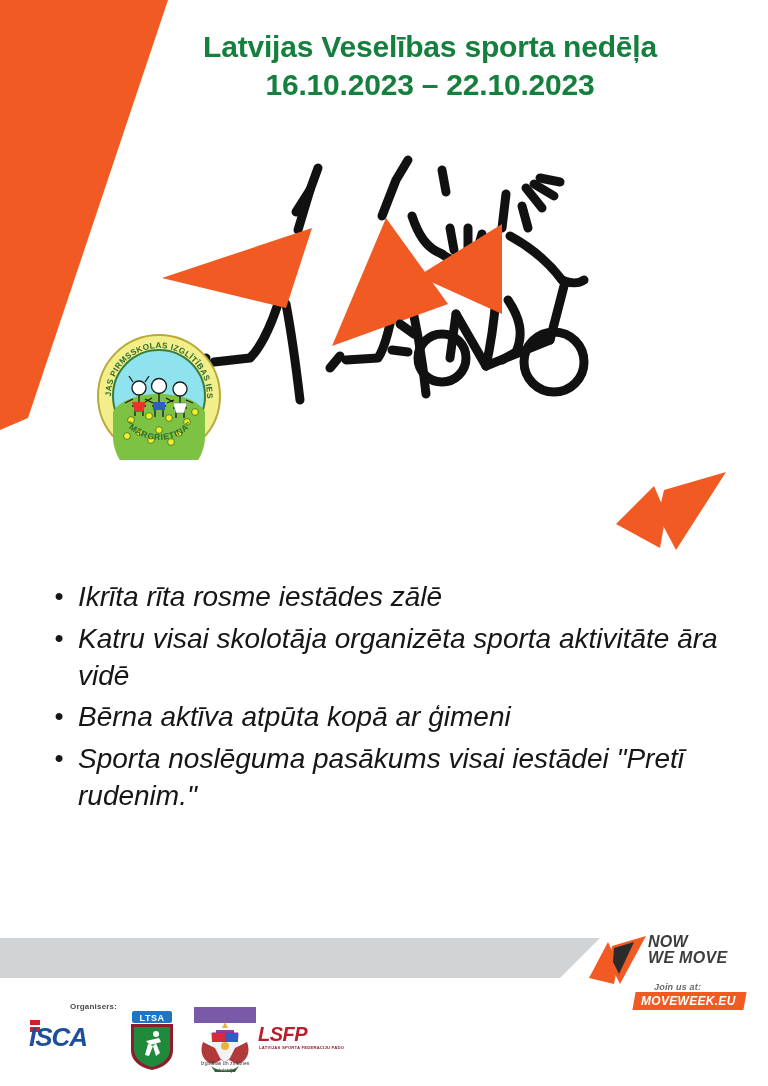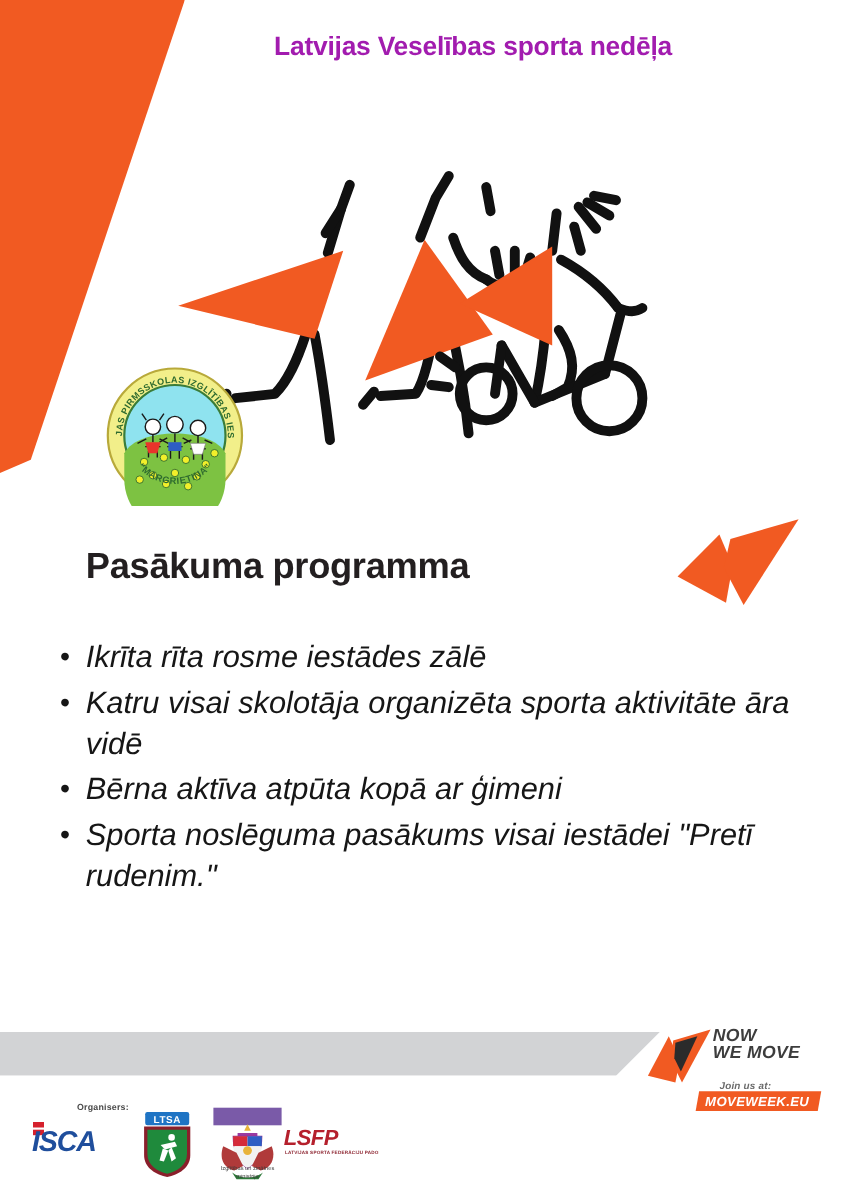--- a/index.html
+++ b/index.html
@@ -16,24 +16,24 @@
     background:#f15a22;
     clip-path:polygon(0 0, 168px 0, 28px 418px, 0 430px);
     -webkit-clip-path:polygon(0 0, 168px 0, 28px 418px, 0 430px);
   }
 
   
   .headline{
     position:absolute;left:110px;top:28px;width:640px;
     text-align:center;
     font-weight:bold;
-    font-size:24px;
+    font-size:30px;
     line-height:1.27;
     letter-spacing:-0.2px;
-    color:#a21caf;
+    color:#15803d;
   }
   .headline .l2{display:block;}
 
   
   .hero{position:absolute;left:150px;top:108px;width:470px;height:300px;}
   .hero svg{display:block;width:100%;height:100%;}
 
   
   .emblem{position:absolute;left:95px;top:332px;width:128px;height:128px;}
   .emblem svg{display:block;width:100%;height:100%;}
@@ -109,20 +109,21 @@
 </style>
 </head>
 <body>
 
 <div class="poster">
 
   <div class="corner-wedge"></div>
 
   <div class="headline">
     <span>Latvijas Veselības sporta  nedēļa</span>
+    <span class="l2">16.10.2023 – 22.10.2023</span>
   </div>
 
   <div class="hero">
     <svg viewBox="0 0 470 300" xmlns="http://www.w3.org/2000/svg">
       <g fill="none" stroke="#111111" stroke-width="9" stroke-linecap="round" stroke-linejoin="round">
 
         <path d="M148 122 L160 82 L168 60"></path>
         <path d="M160 82 L146 104"></path>
 
         <path d="M128 196 C120 220 112 238 100 250 L64 254"></path>
@@ -223,21 +224,20 @@
     </svg>
   </div>
 
   <div class="deco-arrow">
     <svg viewBox="0 0 120 90" xmlns="http://www.w3.org/2000/svg">
       <polygon points="2,58 40,20 52,48 46,82" fill="#f15a22"></polygon>
       <polygon points="50,24 112,6 62,84 44,50" fill="#f15a22"></polygon>
     </svg>
   </div>
 
-  <div class="prog-title">Pasākuma programma</div>
 
   <div class="bullets">
     <div class="bullet">
       <span class="dot">•</span>
       <span class="txt">Ikrīta rīta rosme iestādes zālē</span>
     </div>
     <div class="bullet">
       <span class="dot">•</span>
       <span class="txt">Katru visai skolotāja organizēta sporta aktivitāte āra vidē</span>
     </div>

